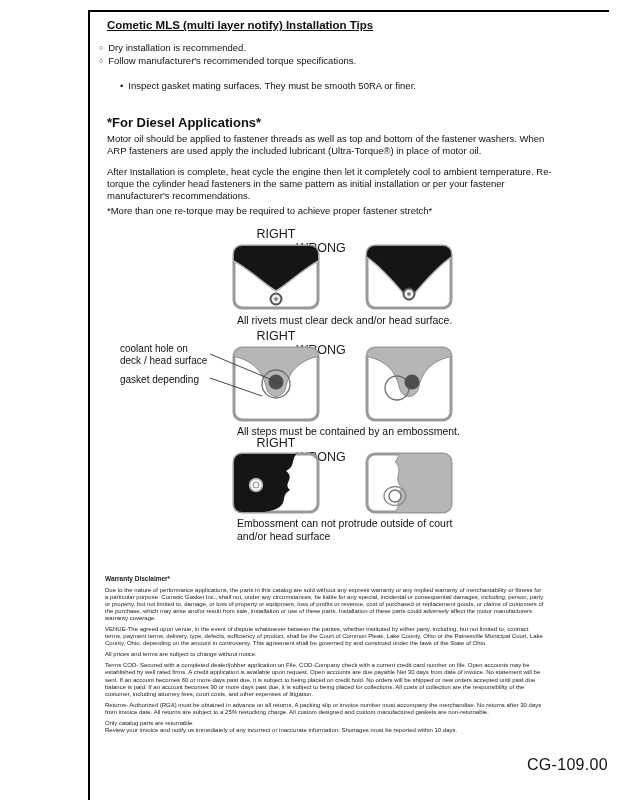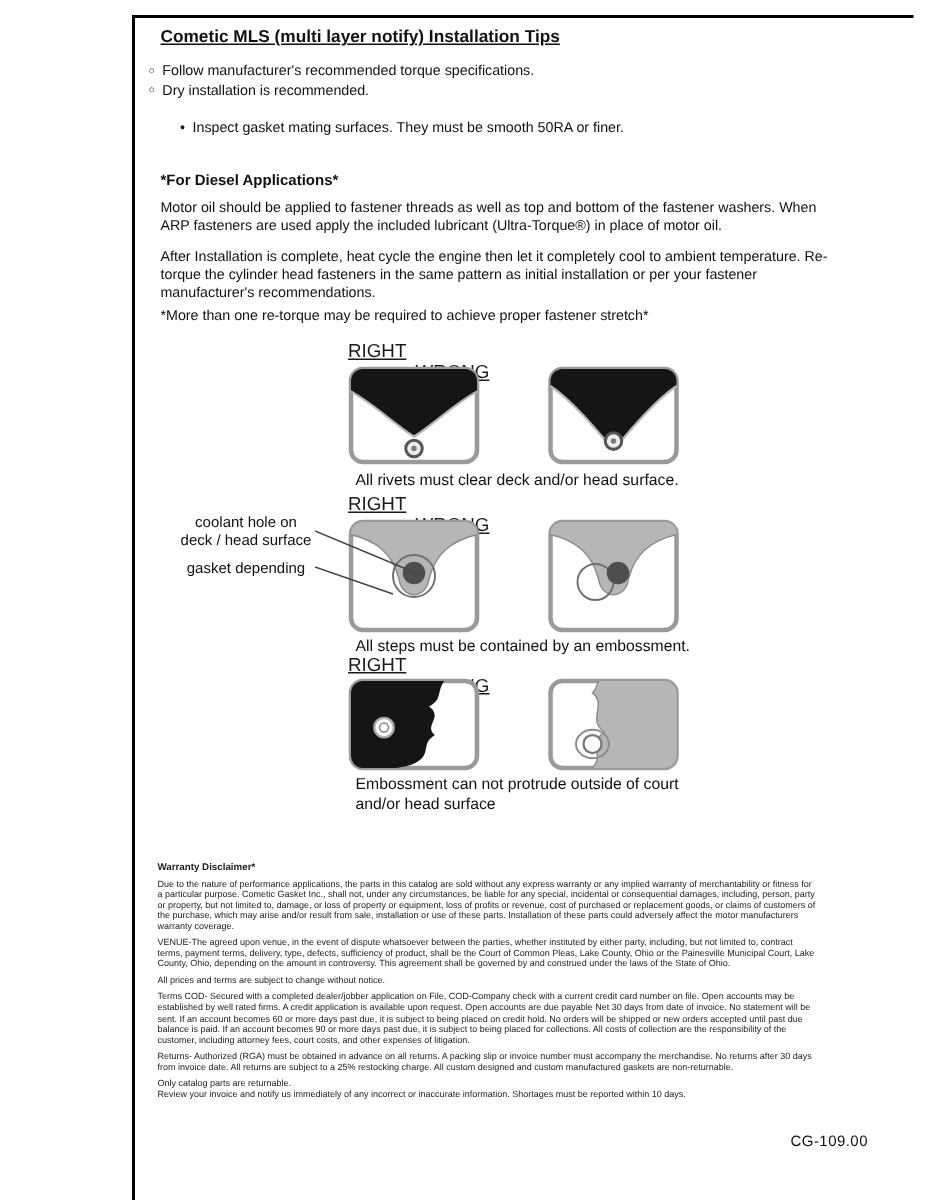--- a/index.html
+++ b/index.html
@@ -4,61 +4,61 @@
 <style>
   html,body{margin:0;padding:0;}
   body{width:618px;height:800px;background:#ffffff;font-family:"Liberation Sans",sans-serif;color:#111;position:relative;overflow:hidden;}
   .border-top{position:absolute;left:88px;top:10px;width:521px;height:2px;background:#000;}
   .border-left{position:absolute;left:88px;top:10px;width:2px;height:790px;background:#000;}
   .title{position:absolute;left:107px;top:19px;font-size:11.5px;font-weight:bold;text-decoration:underline;margin:0;white-space:nowrap;}
   .tips{position:absolute;left:99px;top:42px;font-size:9.5px;line-height:12px;}
   .bullet::before{content:"○";font-size:7px;margin-right:5px;position:relative;top:-1px;}
   .sub{margin-left:21px;margin-top:12px;}
   .sub::before{content:"•";margin-right:5px;}
-  .diesel-heading{position:absolute;left:107px;top:115px;font-size:10px;font-weight:bold;margin:0;text-align:center;}
+  .diesel-heading{position:absolute;left:107px;top:115px;font-size:13px;font-weight:bold;margin:0;text-align:center;}
   .para{position:absolute;left:107px;width:458px;font-size:9.5px;line-height:12px;}
   .p1{top:133px;}
   .p2{top:166px;}
   .note{top:205px;}
   .hdr-row{position:absolute;left:232px;width:221px;font-size:12.5px;color:#1a1a1a;}
-  .hdr-row span{display:inline-block;width:88px;text-decoration:underline;}
+  .hdr-row span{display:inline-block;width:88px;text-align:center;}
   .hdr-row span + span{margin-left:45px;}
   .h1r{top:227px;}
   .h2r{top:329px;}
   .h3r{top:436px;}
   .panels{position:absolute;left:232px;display:flex;gap:45px;}
   .pr1{top:244px;}
   .pr2{top:346px;}
   .pr3{top:452px;}
   .caption{position:absolute;left:237px;font-size:10.5px;line-height:12.5px;}
   .c1{top:314px;}
   .c2{top:425px;}
   .c3{top:517px;width:220px;}
-  .dlabel{position:absolute;width:88px;text-align:center;font-size:10px;line-height:11.5px;}
+  .dlabel{position:absolute;width:88px;text-align:left;font-size:10px;line-height:11.5px;}
   .dl1{left:120px;top:343px;}
   .dl2{left:120px;top:374px;}
   .leaders{position:absolute;left:210px;top:346px;}
   .legal{position:absolute;left:105px;top:575px;width:440px;font-size:6px;line-height:1.18;color:#1c1c1c;}
   .legal .lh{font-size:6.5px;font-weight:bold;margin:0 0 4px 0;}
   .legal p{margin:0 0 4px 0;}
   .legal p.tight{margin:0;}
-  .code{position:absolute;left:527px;top:756px;font-size:10px;letter-spacing:0.3px;}
+  .code{position:absolute;left:527px;top:756px;font-size:16px;letter-spacing:0.3px;}
 </style>
 </head>
 <body>
 
 <div>
   <div class="border-top"></div>
   <div class="border-left"></div>
 
   <h1 class="title">Cometic MLS (multi layer notify) Installation Tips</h1>
 
   <div class="tips">
+    <div class="bullet"><span>Dry installation is recommended.</span></div>
     <div class="bullet"><span>Follow manufacturer's recommended torque specifications.</span></div>
-    <div class="bullet"><span>Dry installation is recommended.</span></div>
     <div class="sub"><span>Inspect gasket mating surfaces.  They must be smooth 50RA or finer.</span></div>
   </div>
 
   <h2 class="diesel-heading">*For Diesel Applications*</h2>
   <div class="para p1">Motor oil should be applied to fastener threads as well as top and bottom of the fastener washers. When ARP fasteners are used apply the included lubricant (Ultra-Torque®) in place of motor oil.</div>
   <div class="para p2">After Installation is complete, heat cycle the engine then let it completely cool to ambient temperature. Re-torque the cylinder head fasteners in the same pattern as initial installation or per your fastener manufacturer's recommendations.</div>
   <div class="para note">*More than one re-torque may be required to achieve proper fastener stretch*</div>
 
   <div class="hdr-row h1r">
     <span>RIGHT</span>

